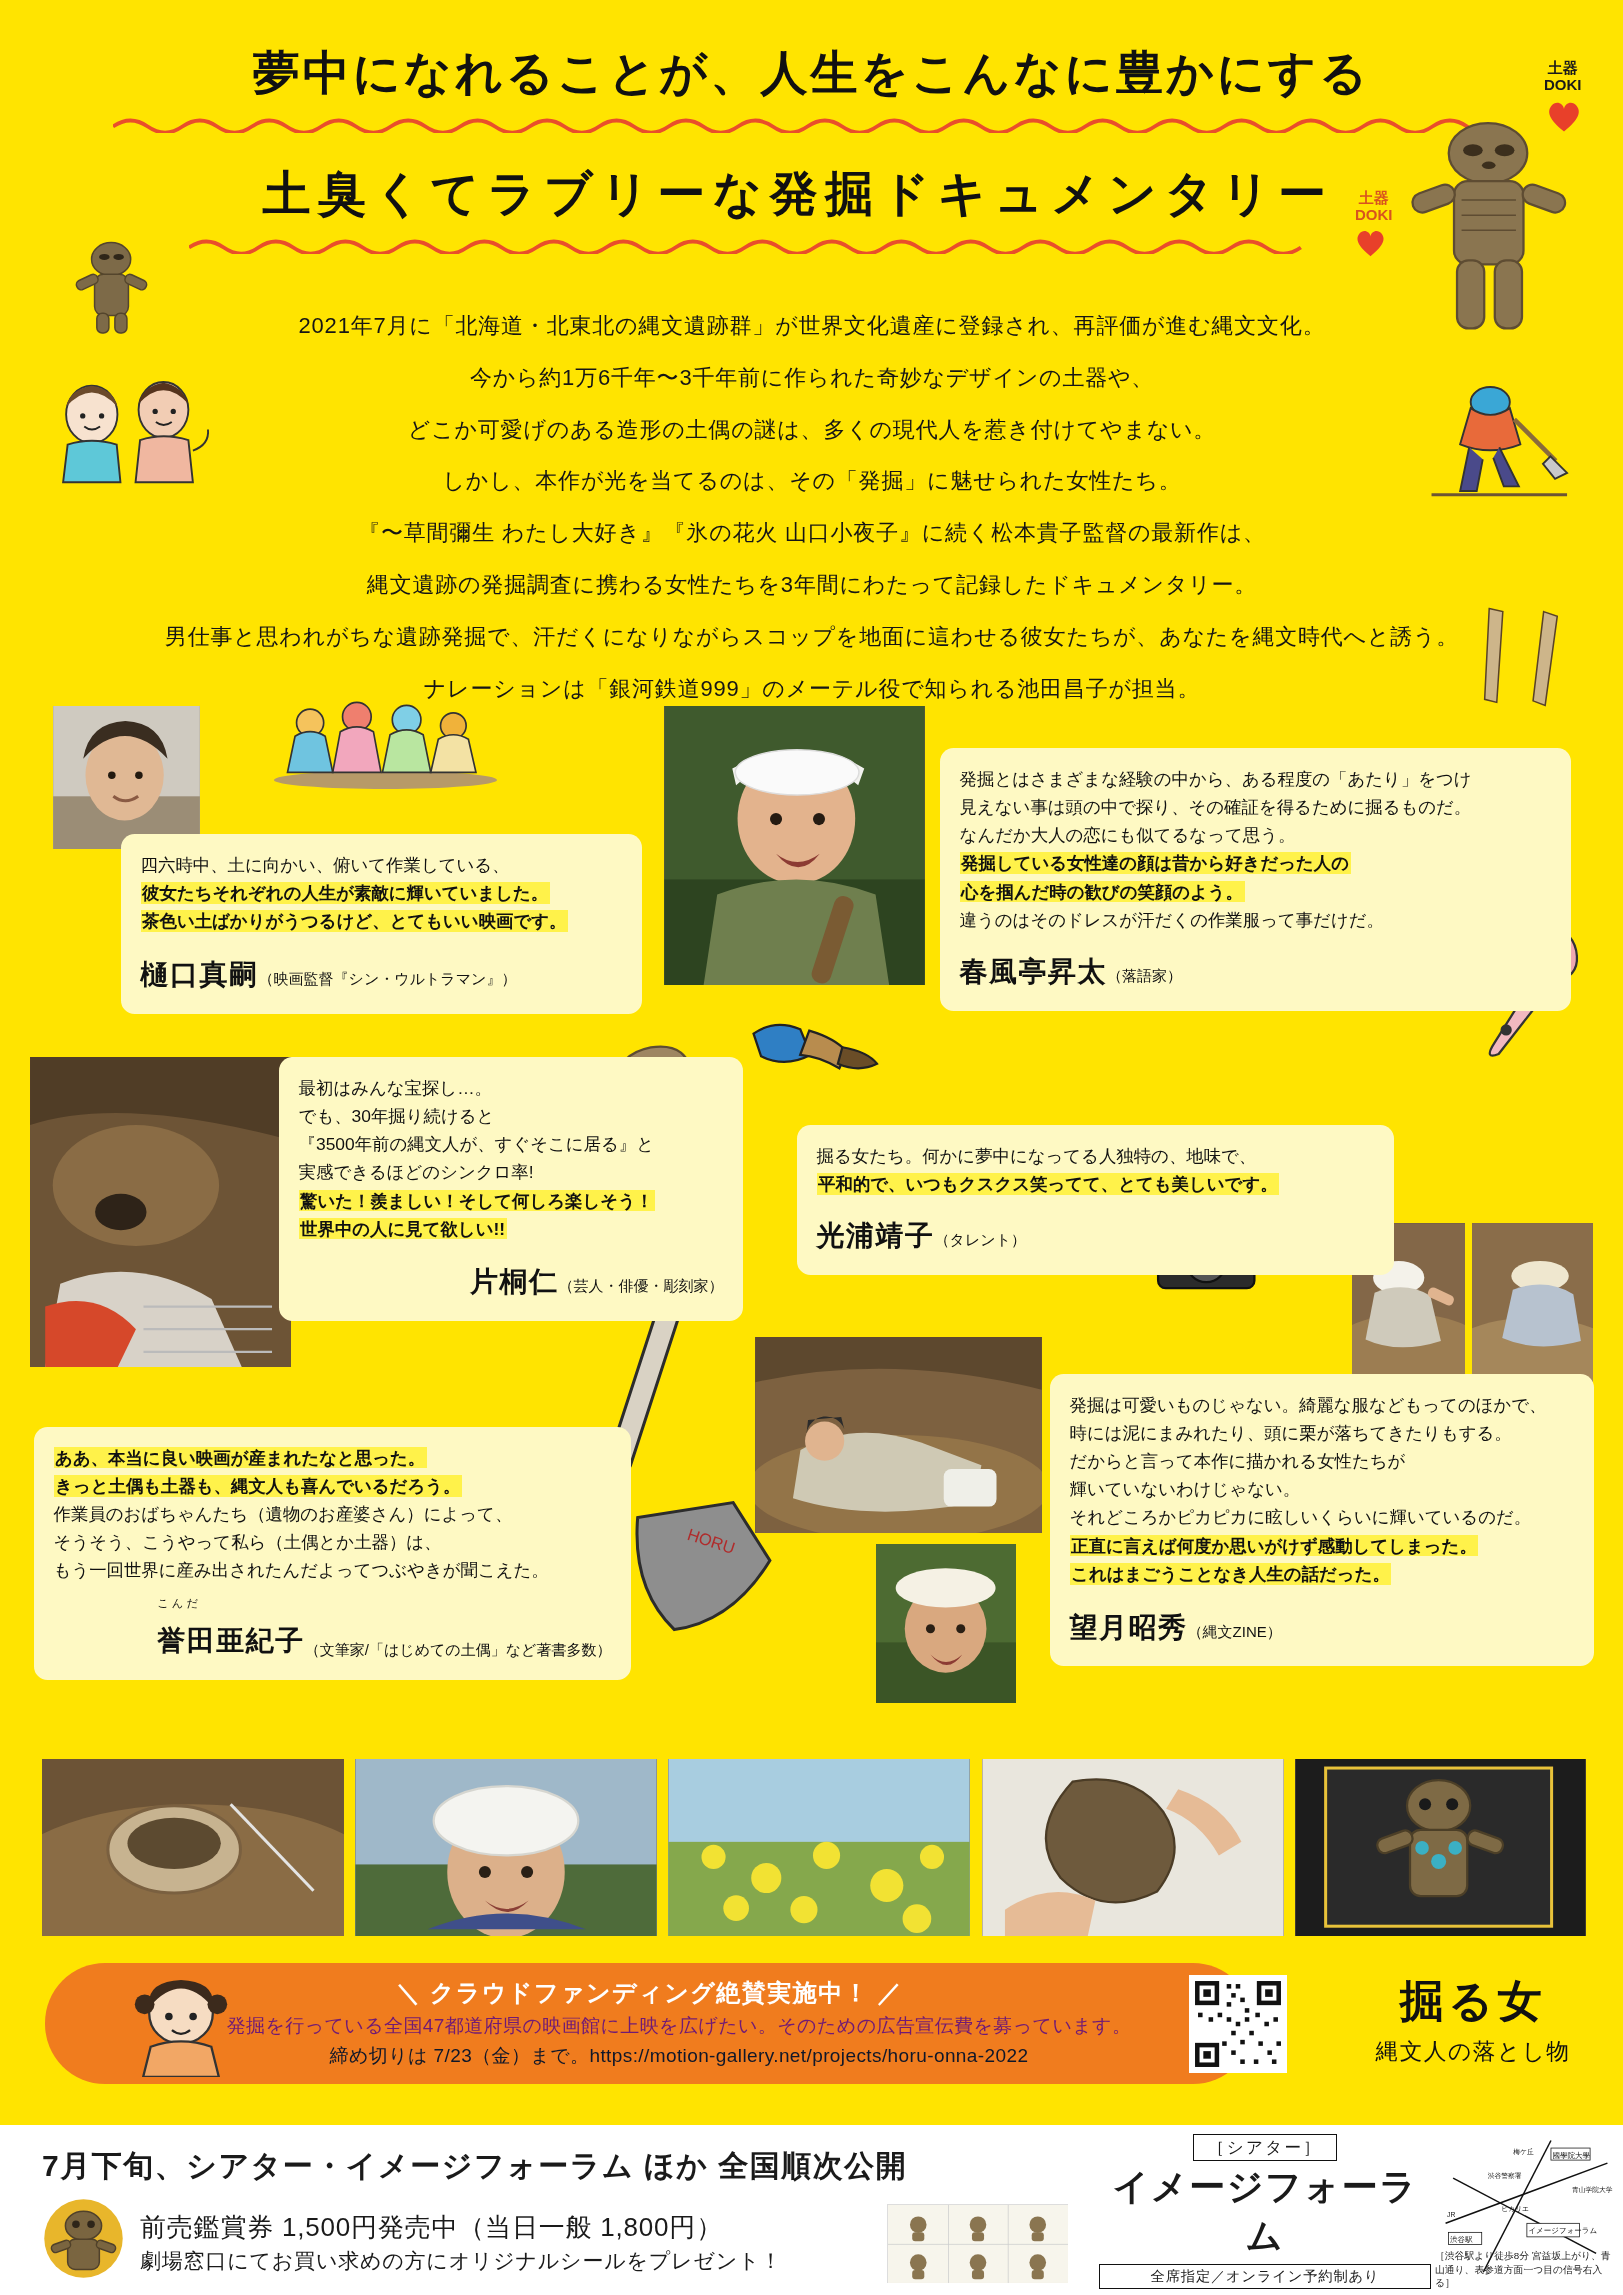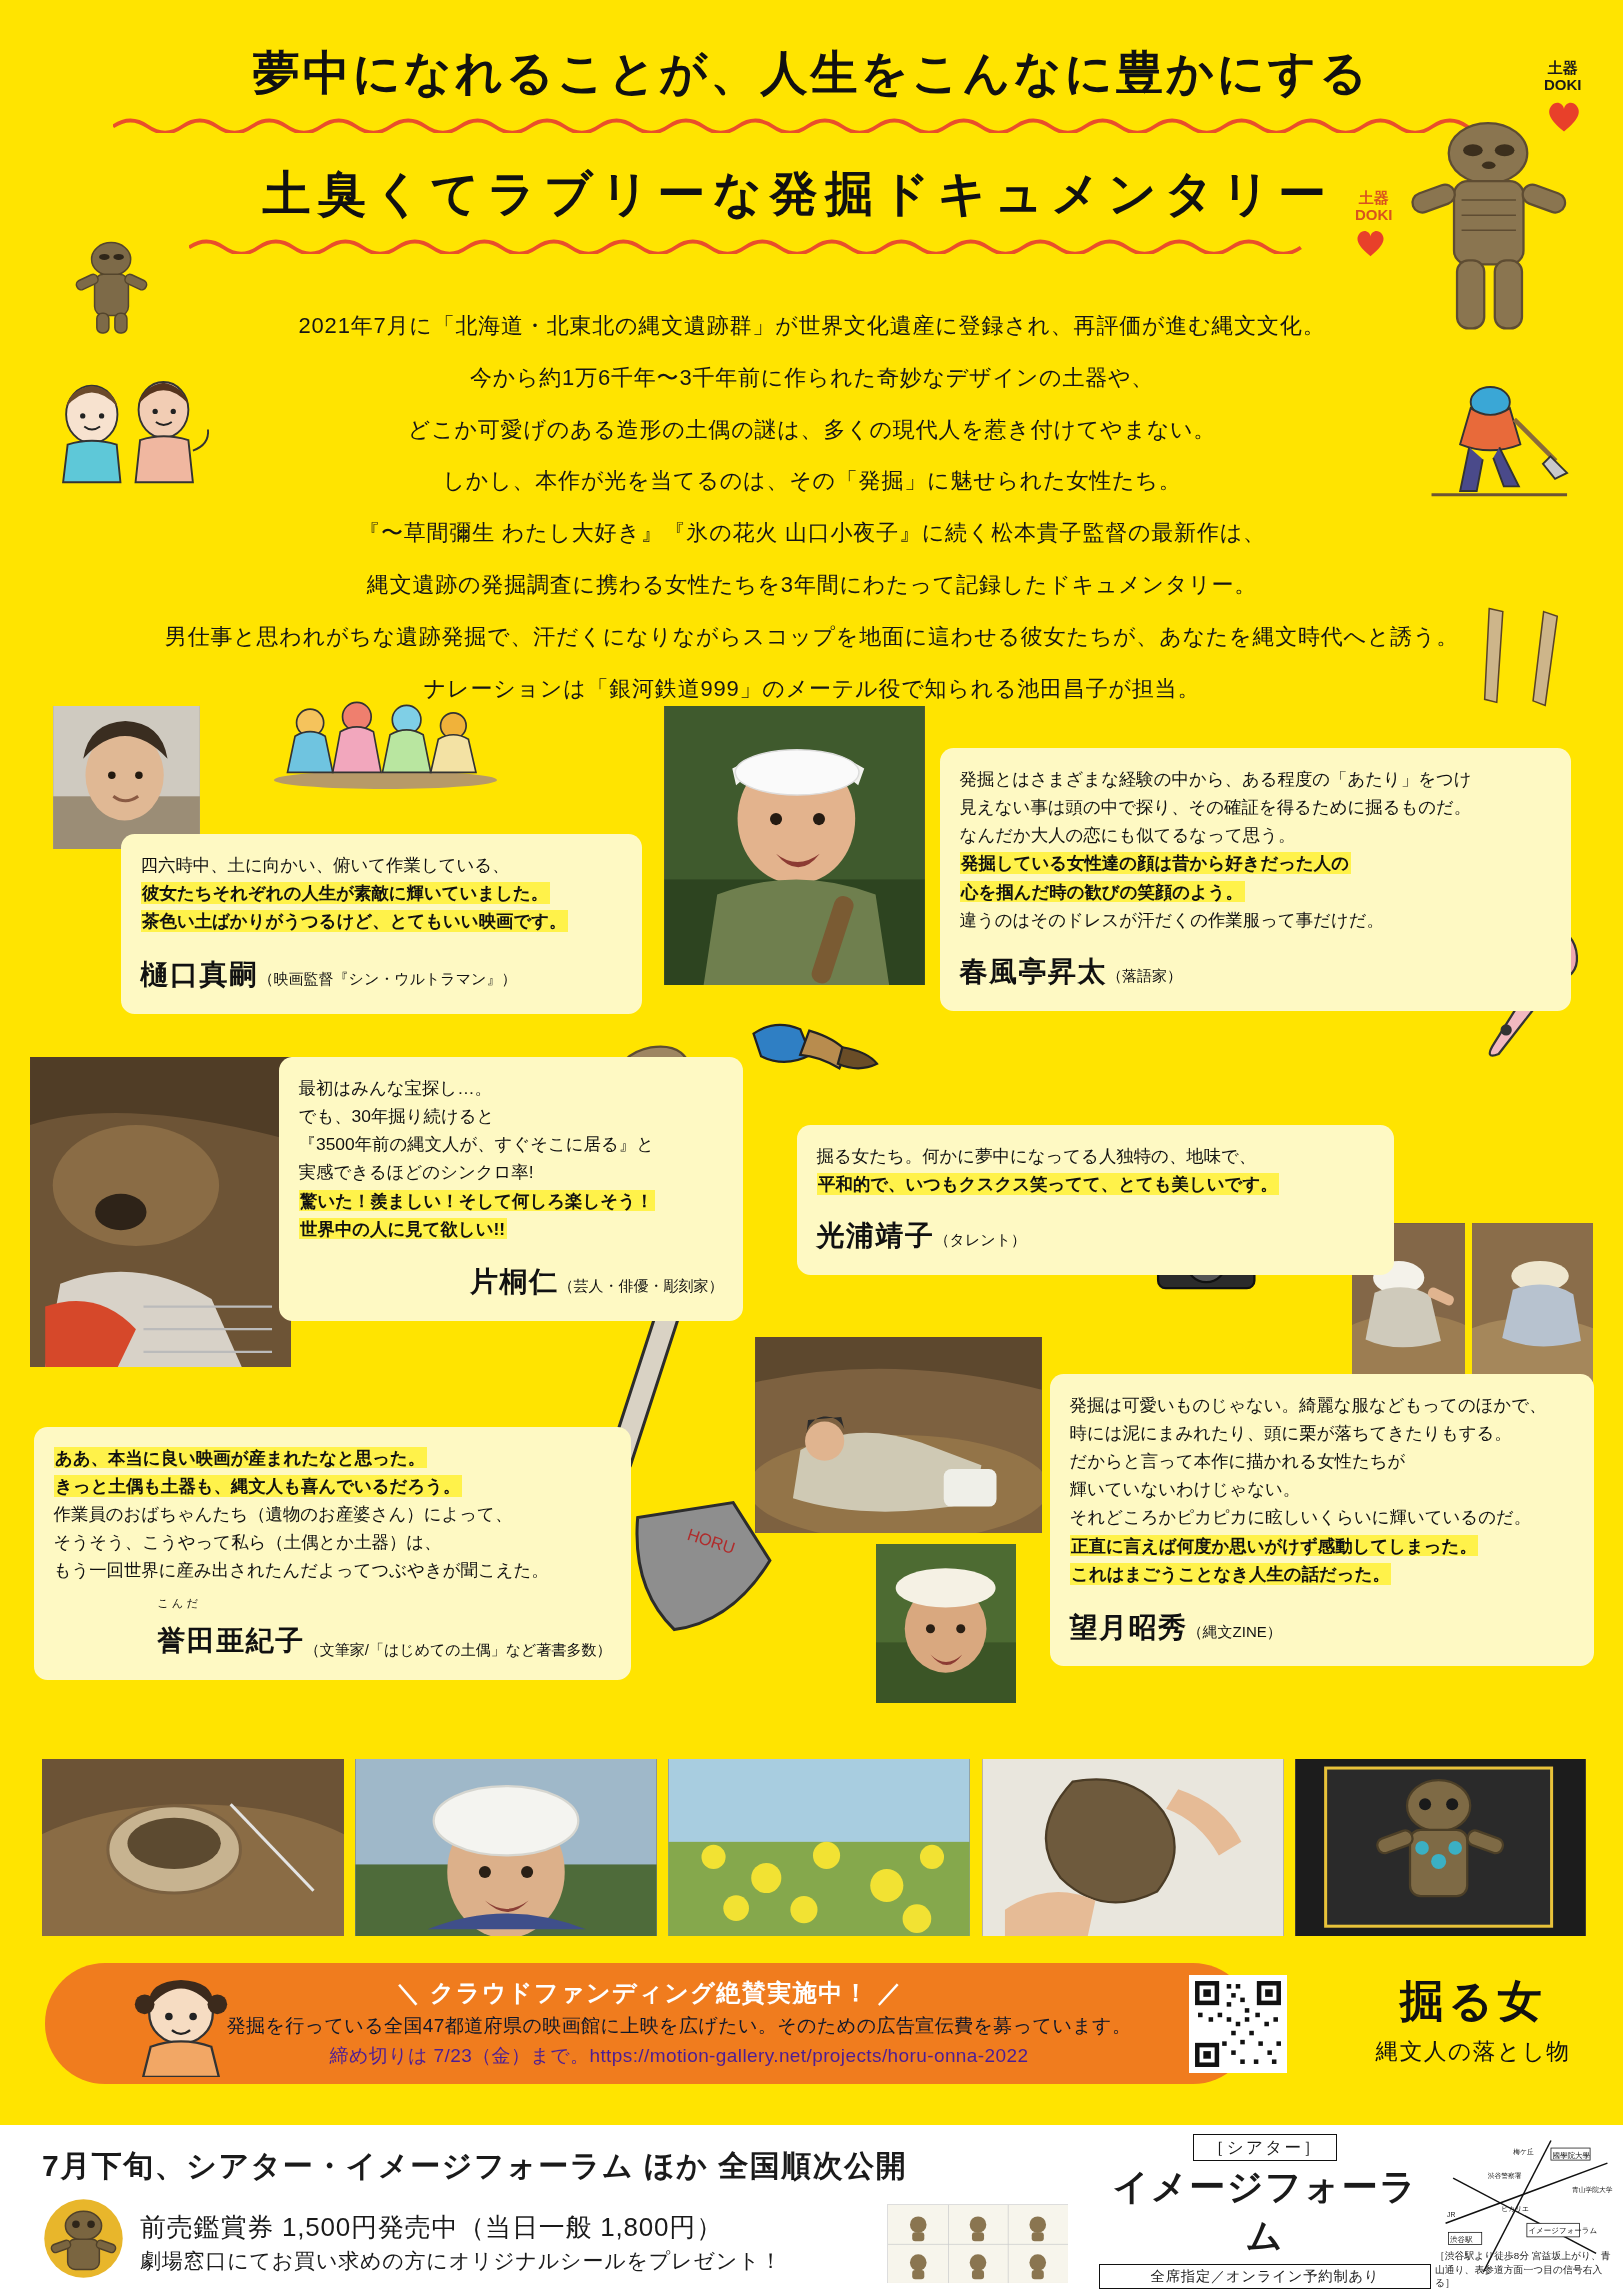--- a/index.html
+++ b/index.html
@@ -57,25 +57,25 @@
   .cf {
     position:absolute; left:45px; top:1963px; width:1208px; height:121px;
     background:#F07C1E; border-radius:60px;
   }
   .cf .cftitle {
     position:absolute; left:227px; top:13.6px; width:755px; text-align:center;
     color:#fff; font-size:24px; font-weight:bold; letter-spacing:1.5px;
   }
   .cf .cfline1 {
     position:absolute; left:98px; top:50px; width:1072px; text-align:center;
-    color:#0f172a; font-size:19px; letter-spacing:0.4px;
+    color:#701a75; font-size:19px; letter-spacing:0.4px;
   }
   .cf .cfline2 {
     position:absolute; left:98px; top:80px; width:1072px; text-align:center;
-    color:#4c1d95; font-size:19px; letter-spacing:0.4px;
+    color:#0f172a; font-size:19px; letter-spacing:0.4px;
   }
   .qr { position:absolute; left:1189px; top:1975px; width:98px; height:98px; background:#fff; }
 
   
   .logo-horu {
     position:absolute; left:1352px; top:1956px; width:242px; text-align:center;
   }
   .logo-horu .main {
     font-family:"Liberation Serif", serif; font-size:44px; font-weight:bold; letter-spacing:4.5px; color:#111;margin-top:16px;
   }

